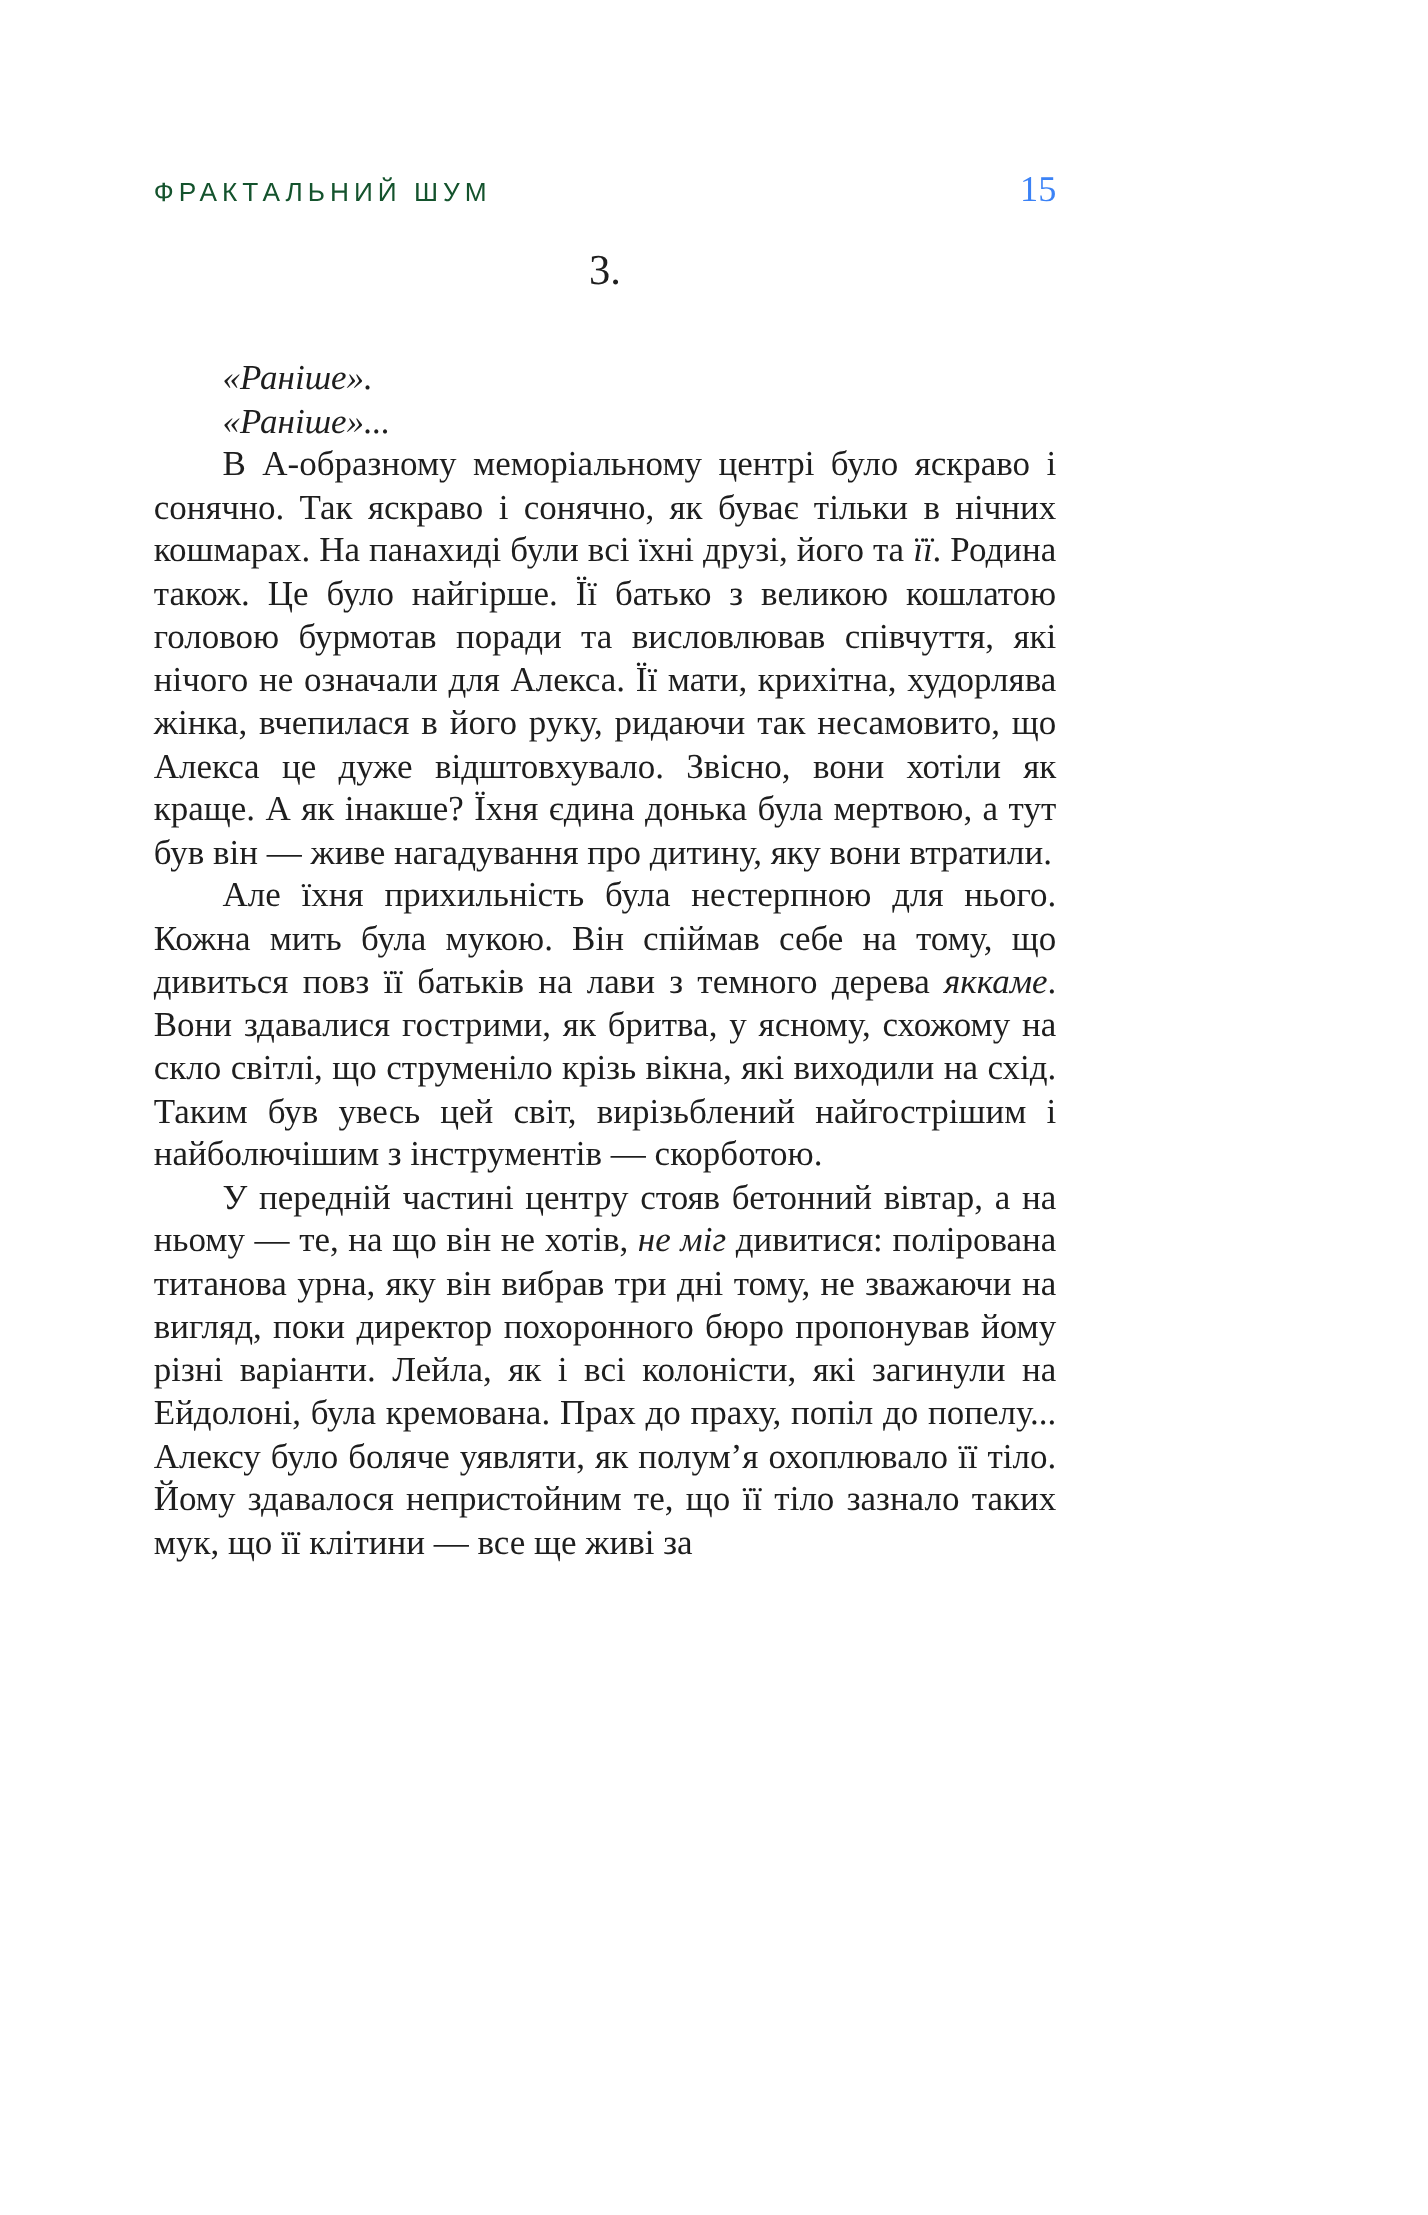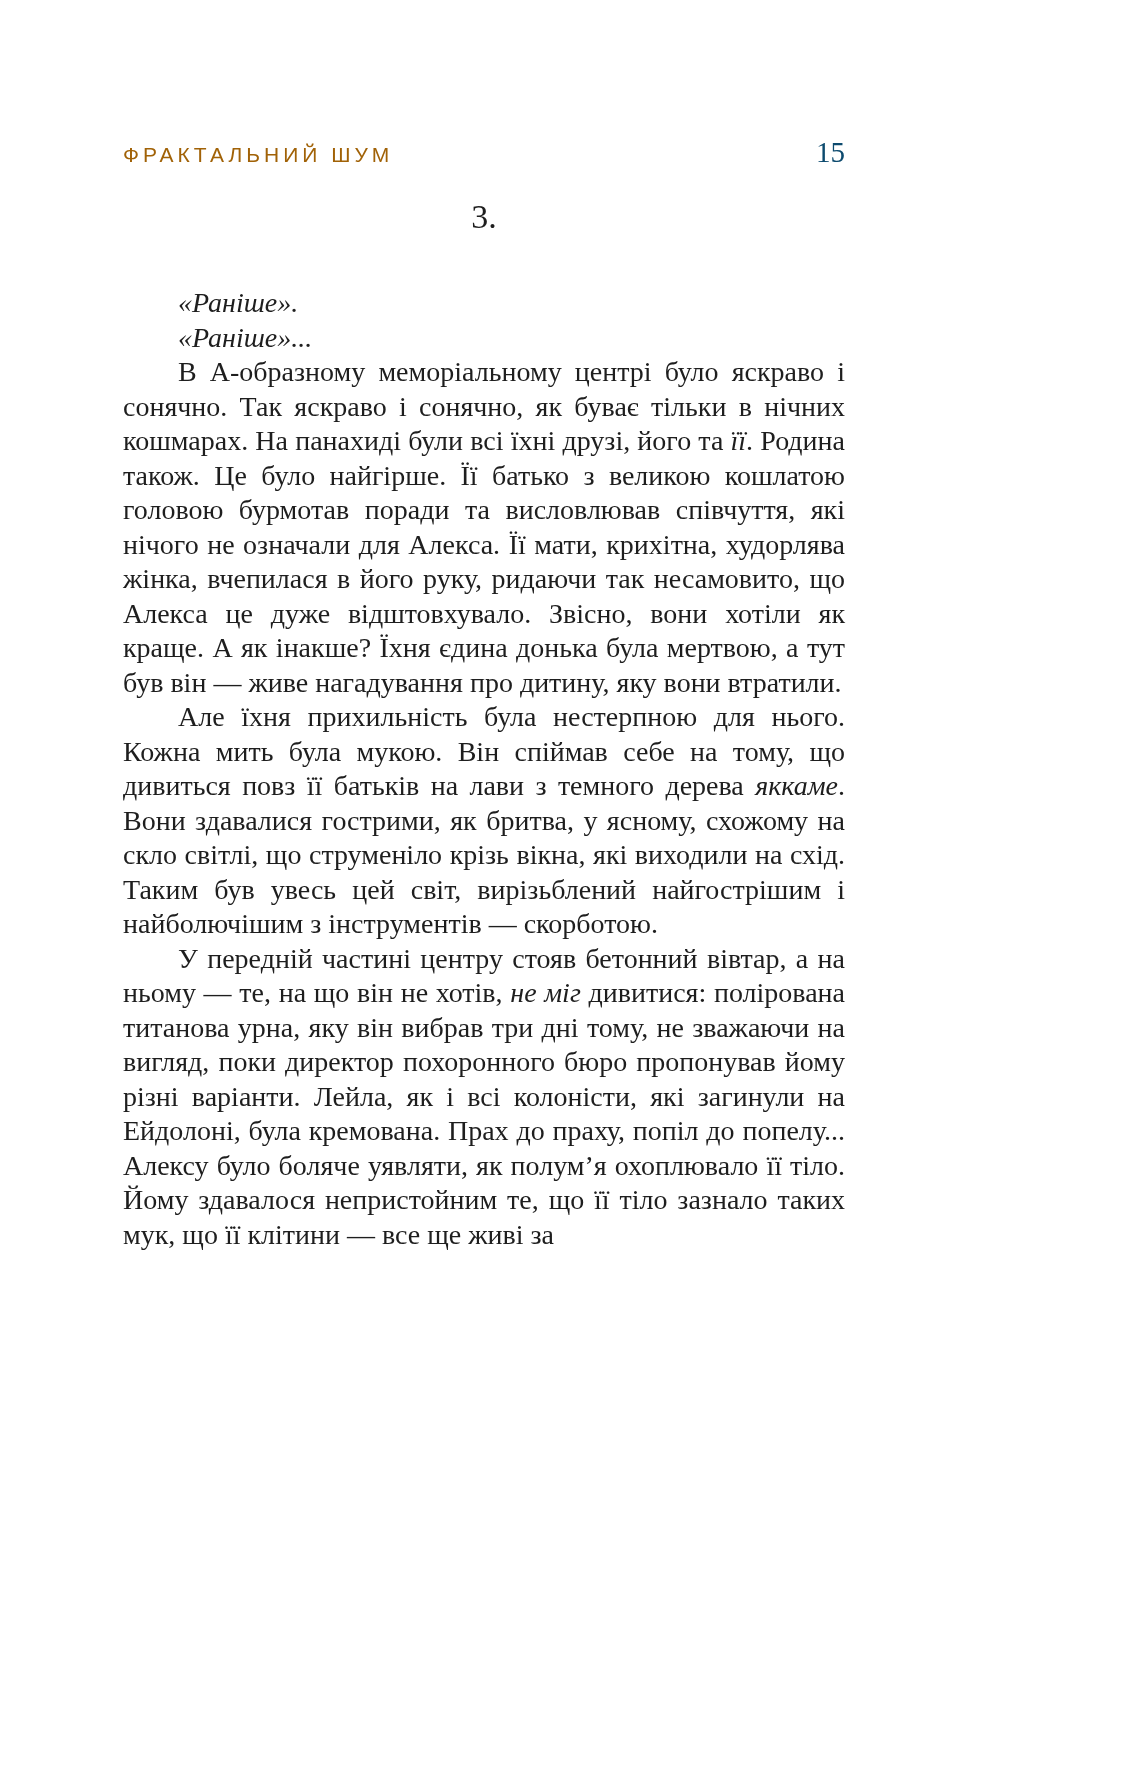--- a/index.html
+++ b/index.html
@@ -24,25 +24,25 @@
     width: 722px;
     display: flex;
     justify-content: space-between;
     align-items: baseline;
   }
   .running-title {
     font-family: "Liberation Sans", "DejaVu Sans", sans-serif;
     font-size: 21px;
     font-weight: 400;
     letter-spacing: 4px;
-    color: #a16207;
+    color: #14532d;
   }
   .page-number {
     font-size: 29px;
-    color: #0c4a6e;
+    color: #3b82f6;
   }
   .chapter-number {
     position: absolute;
     top: 198px;
     left: 123px;
     width: 722px;
     text-align: center;
     font-size: 34px;
     line-height: 1.1;
     color: #1e1e1e;

